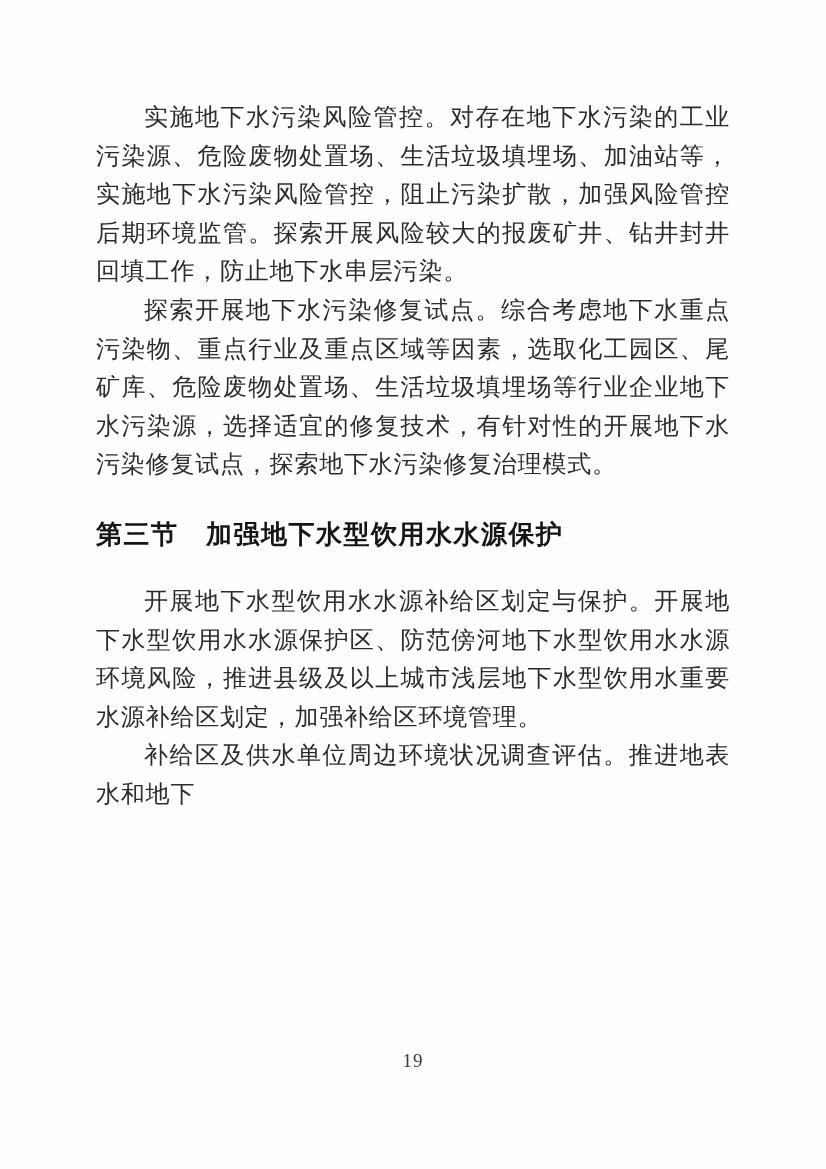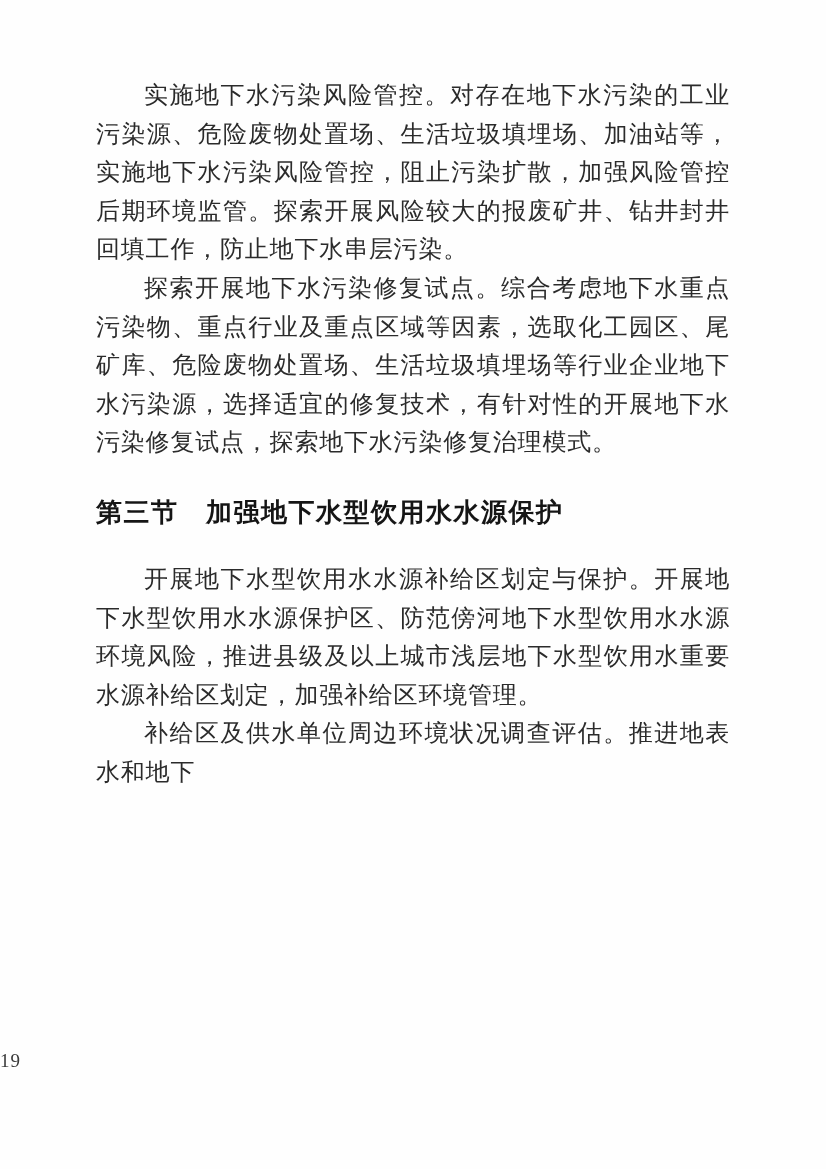--- a/index.html
+++ b/index.html
@@ -7,21 +7,21 @@
     padding: 0;
     background: #e9e9e9;
   }
   .page {
     position: relative;
     width: 826px;
     height: 1169px;
     margin: 0 auto;
     background: #fefefe;
     box-sizing: border-box;
-    padding: 76px 96px 0 96px;
+    padding: 98px 96px 0 96px;
     font-family: "Liberation Serif", "DejaVu Serif", serif;
     color: #2b2b2b;
     overflow: hidden;
   }
   .body-text .para {
     margin: 0;
     font-size: 24px;
     line-height: 38.6px;
     text-align: justify;
     text-indent: 2em;
@@ -34,21 +34,21 @@
     font-weight: bold;
     text-align: left;
     color: #151515;
     letter-spacing: 1.5px;
   }
   .page-number {
     position: absolute;
     left: 0;
     right: 0;
     bottom: 97px;
-    text-align: left;
+    text-align: center;
     font-size: 19px;
     color: #3a3a3a;
     letter-spacing: 1px;
   }
 </style>
 </head>
 <body>
 
 <div class="page">
   <div class="body-text">

